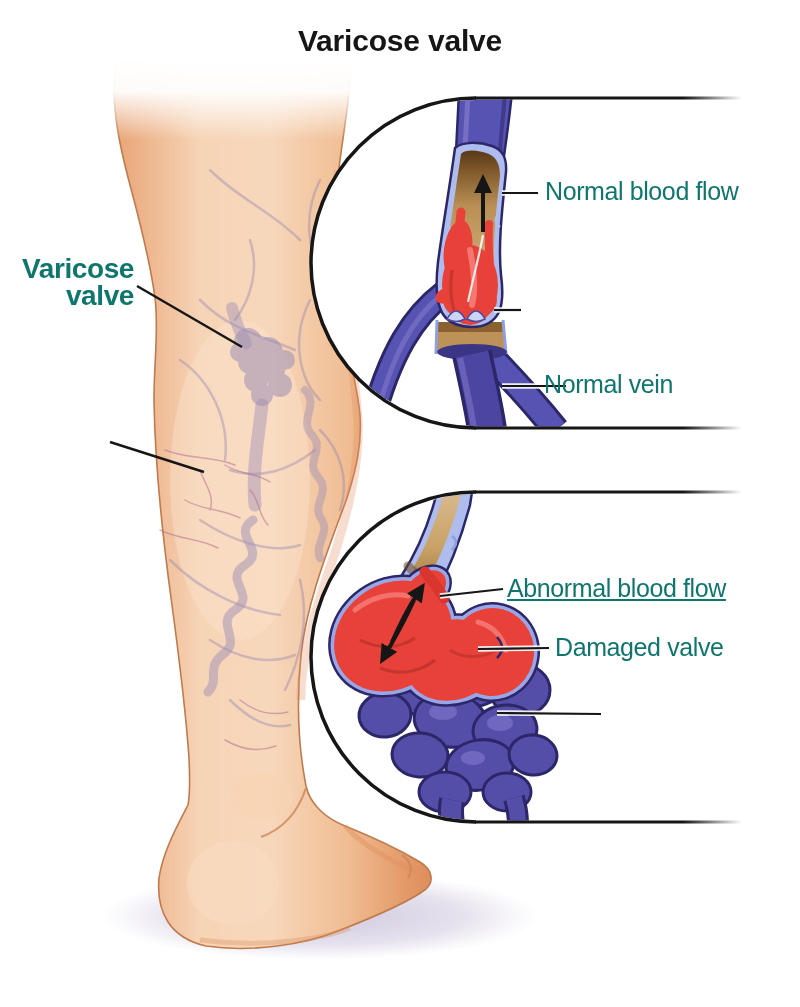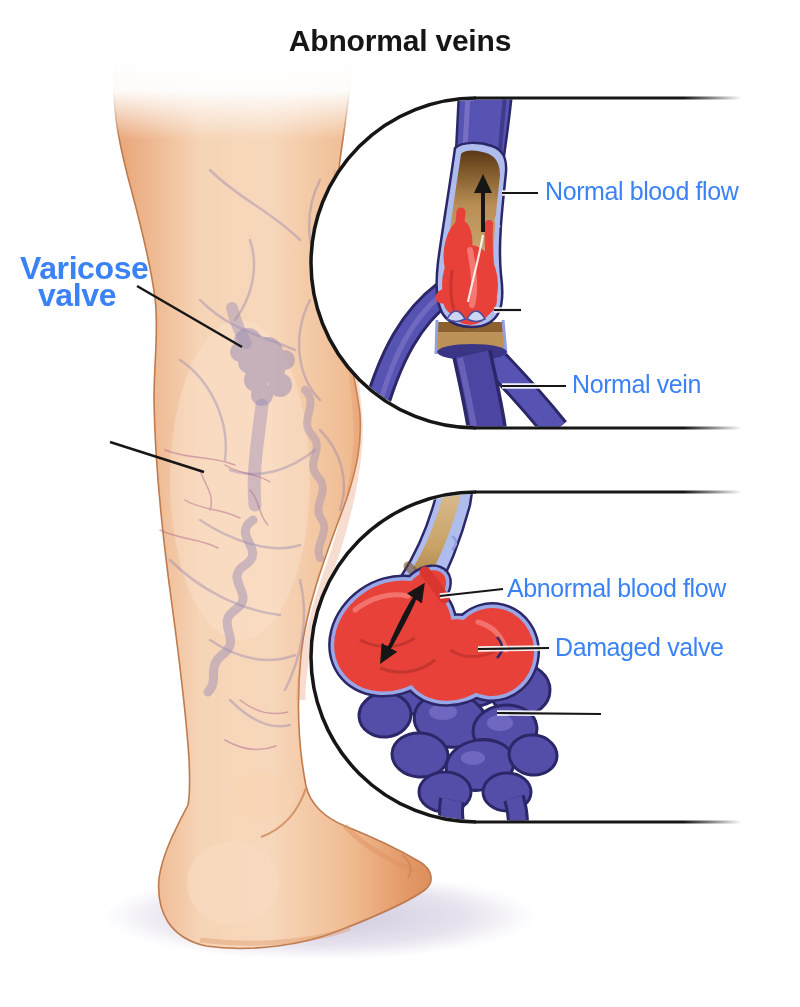--- a/index.html
+++ b/index.html
@@ -2,30 +2,30 @@
 <html><head>
 <meta charset="utf-8">
 <style>
   html,body{margin:0;padding:0;background:#fff;}
   #stage{position:relative;width:800px;height:1007px;background:#ffffff;overflow:hidden;
          font-family:"Liberation Sans",sans-serif;color:#161616;}
   #stage svg{position:absolute;left:0;top:0;}
   .title{position:absolute;left:0;right:0;top:24px;text-align:center;
          font-size:30px;font-weight:700;letter-spacing:-0.2px;}
   .lbl{position:absolute;font-size:25px;letter-spacing:-0.4px;line-height:1.05;
-       white-space:nowrap;color:#3b82f6;}
+       white-space:nowrap;color:#0f766e;}
   .lbl.bold{font-weight:700;}
-  .lbl.right{text-align:center;white-space:normal;font-size:32px;}
+  .lbl.right{text-align:right;white-space:normal;font-size:28px;}
   .lbl.right span{display:block;}
   #lbl-varicose-leg{left:20px;top:255px;width:114px;line-height:27px;}
   #lbl-spider{left:16px;top:417px;width:90px;line-height:26px;}
   #lbl-nbf{left:545px;top:178px;}
   #lbl-nvalve{left:527px;top:296px;}
-  #lbl-nvein{left:572px;top:371px;}
-  #lbl-abf{left:507px;top:575px;}
+  #lbl-nvein{left:544px;top:371px;}
+  #lbl-abf{left:507px;top:575px;text-decoration:underline;}
   #lbl-dvalve{left:555px;top:634px;}
   #lbl-vvein{left:607px;top:702px;}
 </style>
 </head>
 <body>
 
 <div id="stage">
 
 <svg width="800" height="1007" viewBox="0 0 800 1007">
   <defs>
@@ -298,21 +298,21 @@
       <path d="M502,193 L538,193"></path>
       <path d="M494,310 L521,310"></path>
       <path d="M502,386 L566,386"></path>
       <path d="M440,596 L503,589"></path>
       <path d="M478,649 L549,648"></path>
       <path d="M497,713 L601,714"></path>
     </g>
   </g>
 </svg>
 
-<div class="title">Abnormal veins</div>
+<div class="title">Varicose valve</div>
 
 <div class="lbl right bold" id="lbl-varicose-leg">
   <span>Varicose</span>
   <span>valve</span>
 </div>
 <div class="lbl" id="lbl-nbf">Normal blood flow</div>
 <div class="lbl" id="lbl-nvein">Normal vein</div>
 <div class="lbl" id="lbl-abf">Abnormal blood flow</div>
 <div class="lbl" id="lbl-dvalve">Damaged valve</div>
 

